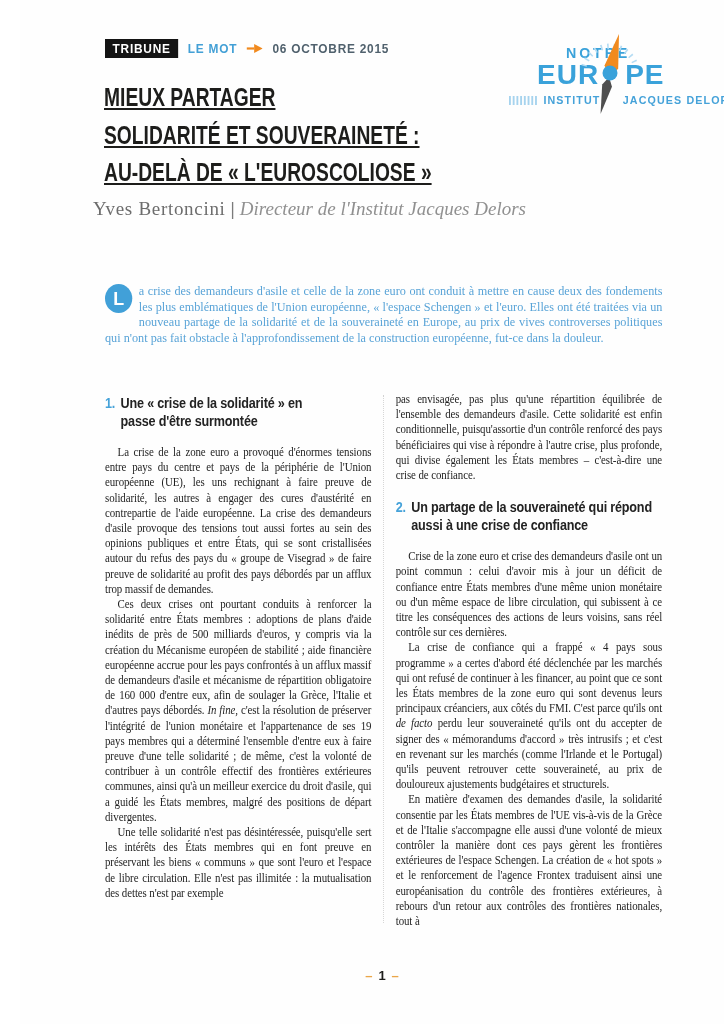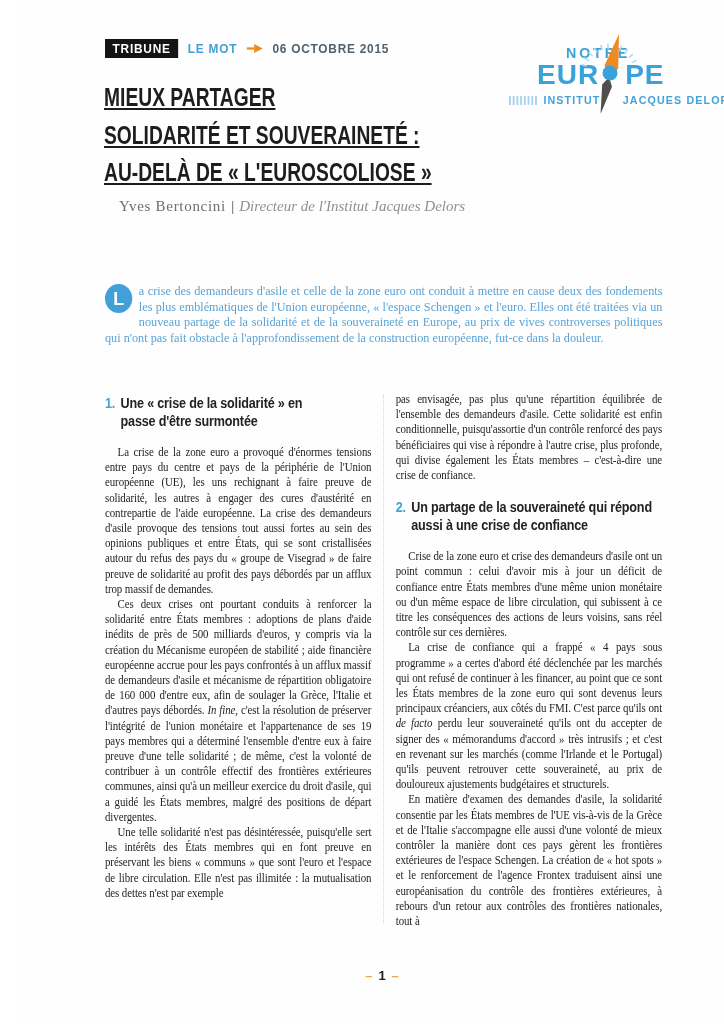--- a/index.html
+++ b/index.html
@@ -28,22 +28,22 @@
                    white-space: nowrap; transform: scaleX(0.93); transform-origin: 0 0; }
   .tick-marks { display: flex; gap: 2px; margin-right: 3px; }
   .tick-marks i { display: block; width: 2px; height: 9px; background: #a6d3ee; }
   .needle-gap { width: 16px; }
   .needle-svg { position: absolute; left: 71px; top: -3px; overflow: visible; }
 
   
   .title { position: absolute; left: 84px; top: 79px; color: #1d1d1b; font-weight: bold;
            font-size: 25px; line-height: 37.5px; text-decoration: underline; }
   .title span { display: block; white-space: nowrap; transform: scaleX(0.77); transform-origin: 0 0; }
-  .byline { position: absolute; left: 99px; top: 198px; font-family: "Liberation Serif", serif;
-            font-size: 15px; color: #6d6d6d; }
+  .byline { position: absolute; left: 73px; top: 198px; font-family: "Liberation Serif", serif;
+            font-size: 19px; color: #6d6d6d; }
   .byline .author { letter-spacing: 0.7px; }
   .byline .sep { margin: 0 5px; color: #7b7b7b; font-weight: bold; }
   .byline .role { font-style: italic; color: #909090; }
 
   
   .lead { position: absolute; left: 85px; top: 283px; width: 593px; transform: scaleX(0.94);
           transform-origin: 0 0; font-family: "Liberation Serif", serif; font-size: 13px;
           line-height: 15.6px; text-align: justify; color: #58a3d7; }
   .dropcap { float: left; width: 29px; height: 29px; border-radius: 50%; background: #41a0d8;
              color: #ffffff; font-family: "Liberation Sans", sans-serif; font-weight: bold;

